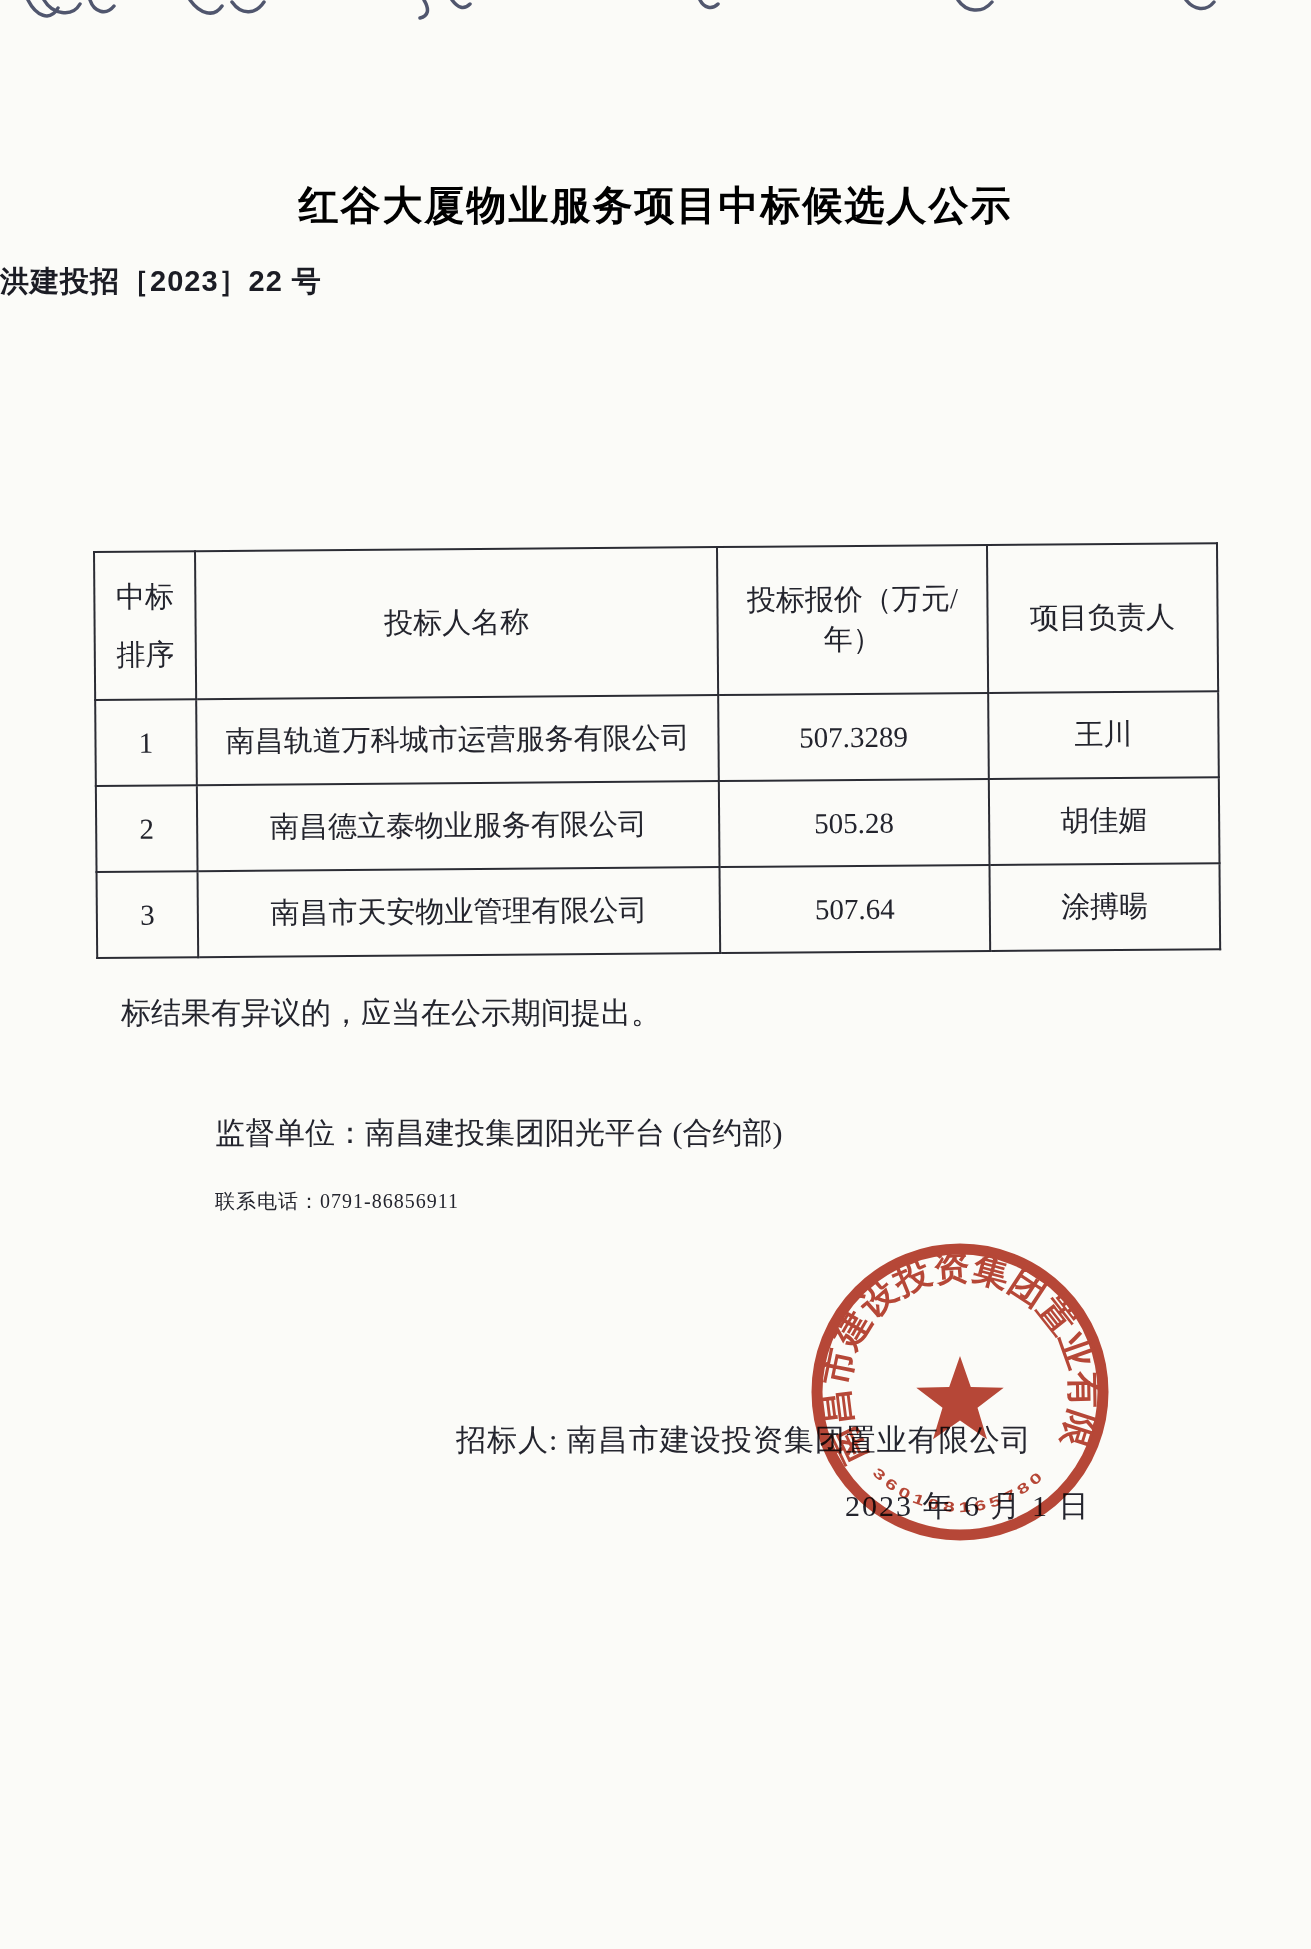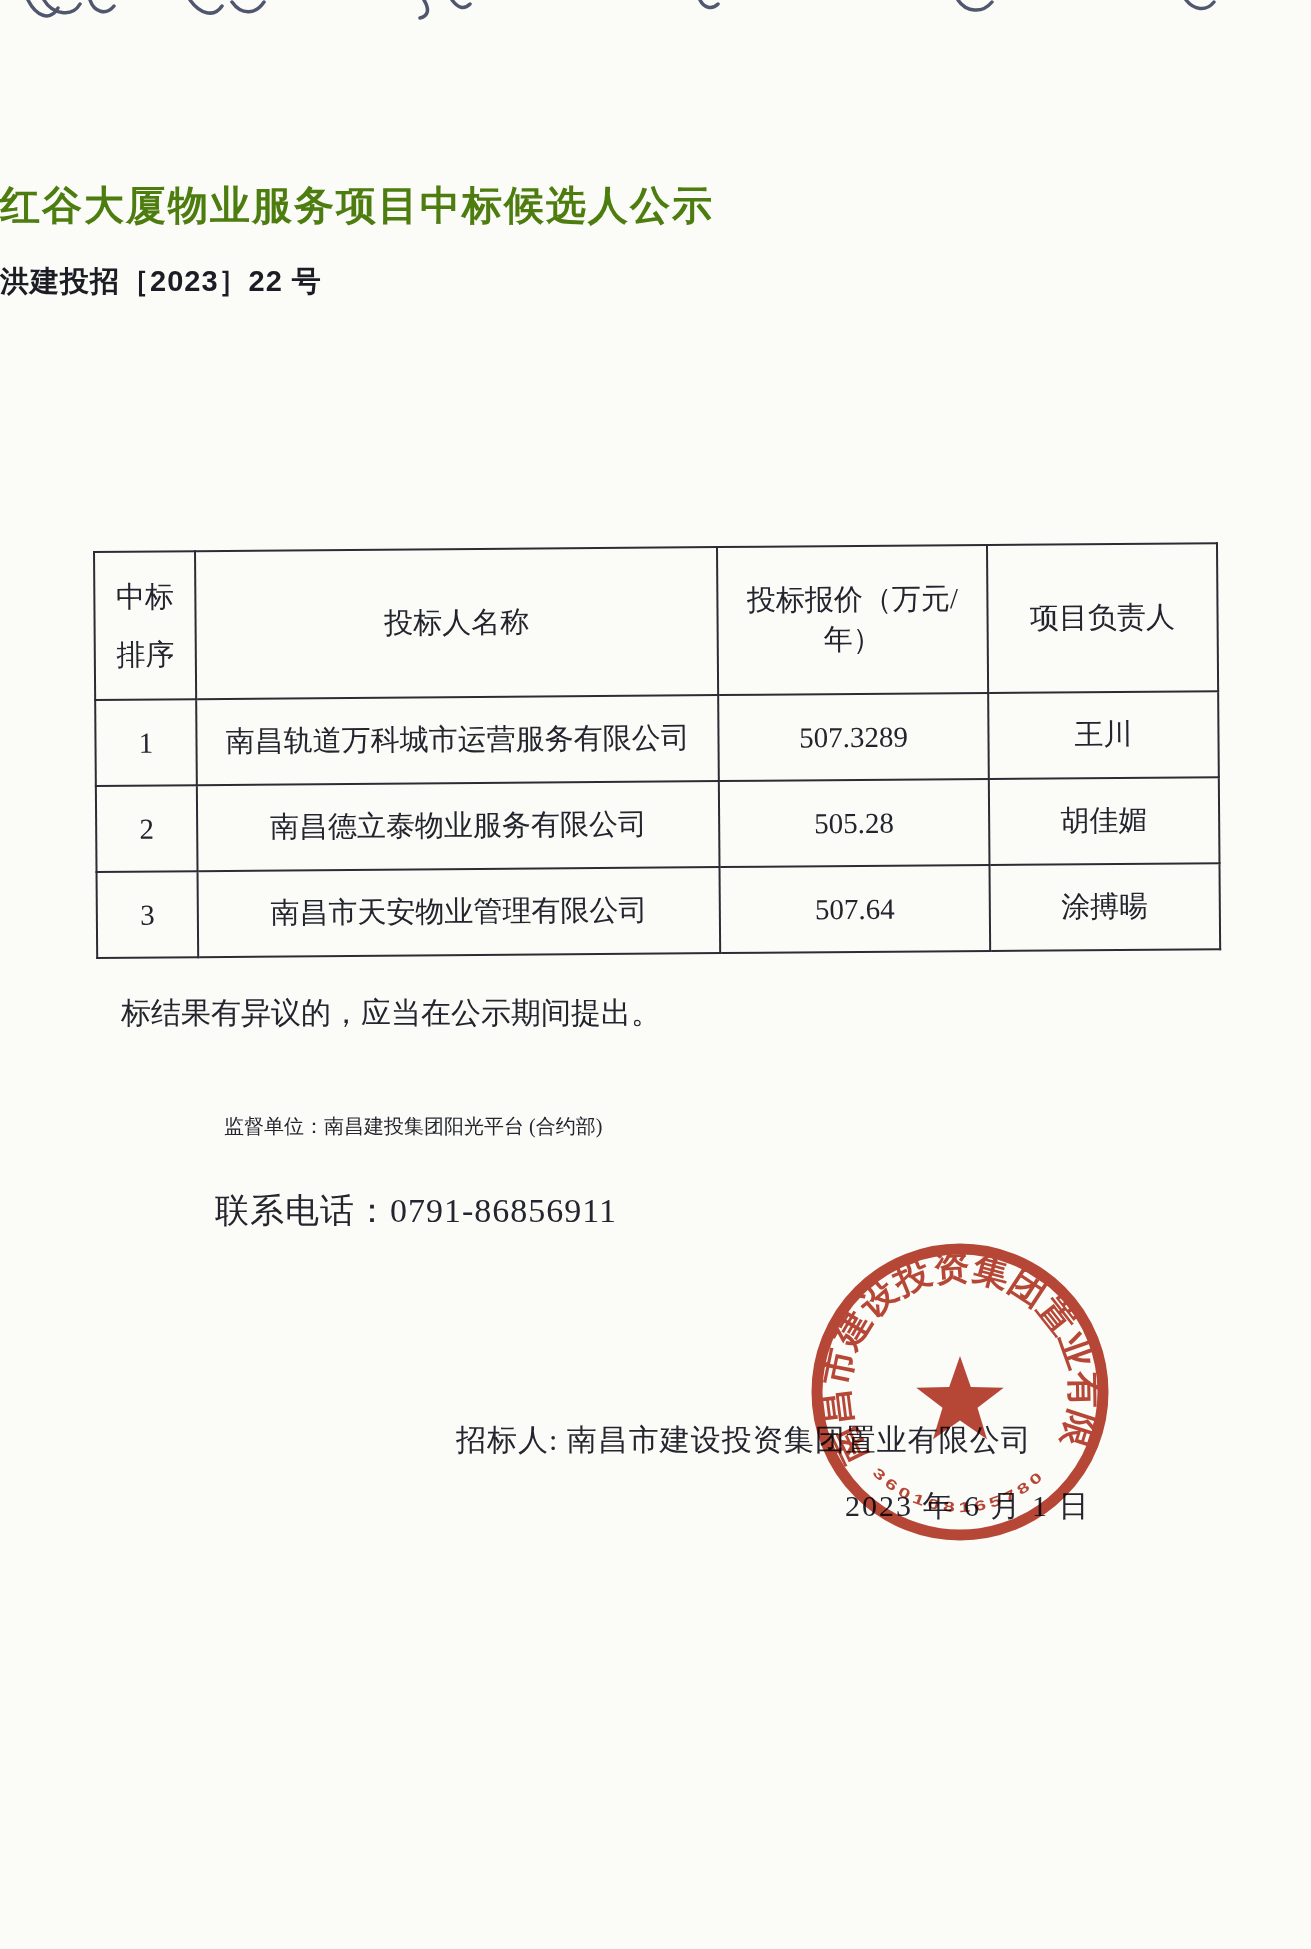--- a/index.html
+++ b/index.html
@@ -12,23 +12,23 @@
     position:relative;
   }
   .page{position:absolute;inset:0;}
   .abs{position:absolute;}
 
   
   .topmarks{position:absolute;top:0;left:0;}
 
   .title{
     top:178px;left:0;width:100%;
-    text-align:left;
+    text-align:center;
     font-family:Liberation Sans, sans-serif;
-    font-weight:700;font-size:40px;letter-spacing:2px;color:#4d7c0f;
+    font-weight:700;font-size:40px;letter-spacing:2px;color:#000000;
   }
   .docnum{
     top:262px;left:0;width:100%;
     font-family:"Liberation Sans","DejaVu Sans",sans-serif;
     font-weight:700;font-size:29px;color:#1b1c24;letter-spacing:1px;
   }
 
   .bodytext{font-size:30px;line-height:70px;color:#23242d;}
   .intro{top:340px;left:121px;right:118px;text-align:justify;}
   .intro .l1{text-indent:62px;}
@@ -41,22 +41,22 @@
     font-weight:400;font-size:29px;color:#23242d;
     padding:0 4px;overflow:hidden;
   }
   table.bids tr.head{height:148px;}
   table.bids tr.r{height:86px;}
   .rankhead span{display:block;line-height:58px;}
   .rankhead{padding:14px 0;}
 
   .notice{top:978px;left:121px;right:118px;}
   .notice .l1{text-indent:88px;}
-  .supervisor{top:1113px;left:224px;font-size:20px;}
-  .phone{top:1188px;left:215px;font-size:34px;letter-spacing:1px;}
+  .supervisor{top:1113px;left:215px;font-size:30px;}
+  .phone{top:1188px;left:215px;font-size:20px;letter-spacing:1px;}
 
   .tenderer{top:1420px;left:456px;font-size:30px;letter-spacing:1px;}
   .dateline{top:1486px;left:845px;font-size:30px;letter-spacing:2px;}
 
   .seal{
     top:1232px;left:800px;width:320px;height:320px;
     mix-blend-mode:multiply;opacity:.93;
     pointer-events:none;
   }
   .seal text{font-family:"Liberation Sans","DejaVu Sans",sans-serif;}

